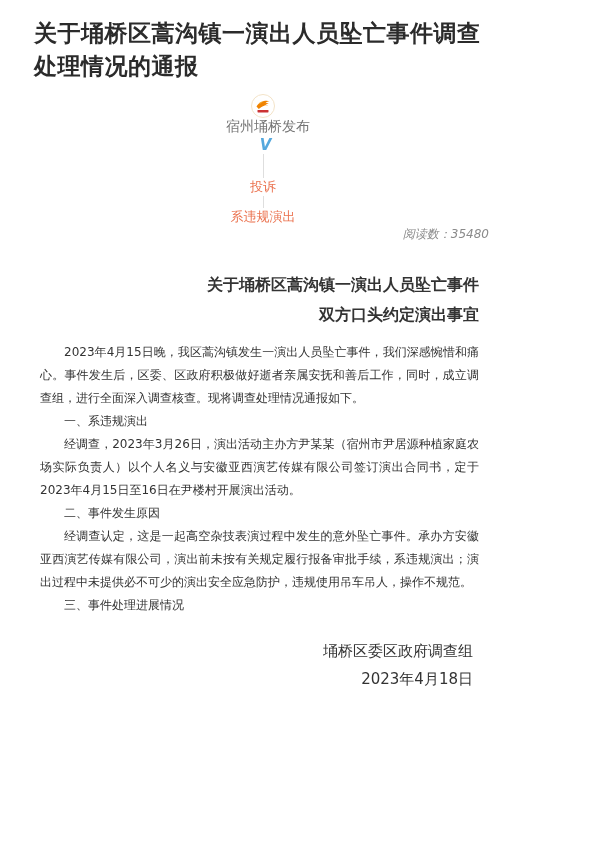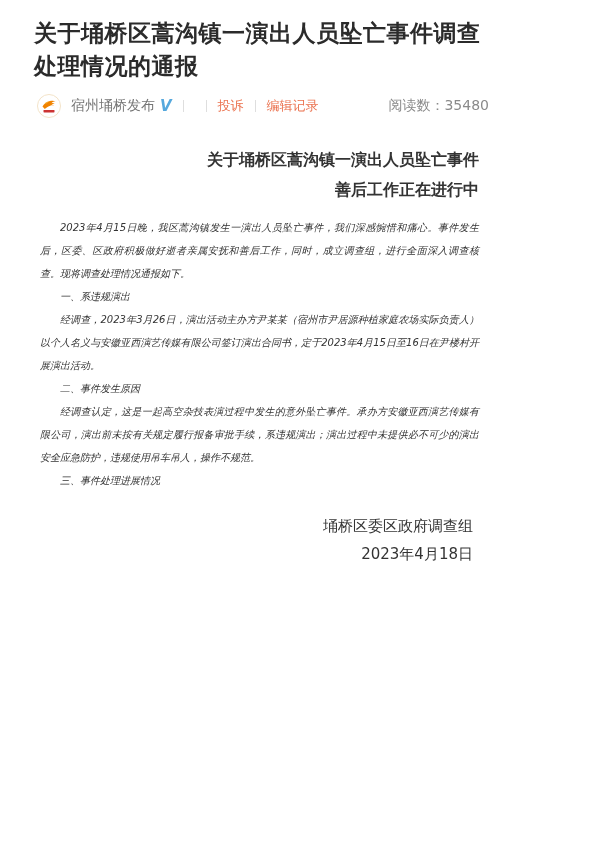--- a/index.html
+++ b/index.html
@@ -21,20 +21,21 @@
     color: #2b2b2b;
     letter-spacing: 0.5px;
   }
   .byline {
     display: flex;
     align-items: center;
     margin: 11px 30px 0 37px;
     font-size: 13px;
     color: #939393;
     white-space: nowrap;
+    flex-direction: column;
   }
   .avatar {
     width: 24px; height: 24px;
     border-radius: 50%;
     display: block;
     cursor: pointer;
     flex: 0 0 auto;
   }
   .author {
     margin-left: 10px;
@@ -53,42 +54,42 @@
     width: 1px; height: 12px;
     background: #dedede;
     margin: 0 11px;
     flex: 0 0 auto;
   }
   .timestamp { color: #939393; }
   .link-orange { color: #eb7350; cursor: pointer; }
   .read-count {
     margin-left: auto;
     color: #8a8a8a;
-    font-size: 14px;
+    font-size: 12px;
+    font-style: italic;
   }
   .article {
     margin: 27px 40px 0 40px;
     color: #333333;
   }
   .article-title {
     text-align: right;
     font-weight: bold;
     font-size: 16px;
     line-height: 30px;
     color: #333333;
   }
   .paragraphs { margin-top: 11px; }
   .para {
-    font-size: 10px;
+    font-size: 12px;
     line-height: 23px;
     text-align: justify;
     text-indent: 2em;
     margin: 0;
     color: #333333;
-    font-style: italic;
   }
   .signature-block {
     margin-top: 20px;
     text-align: right;
     font-size: 15px;
     line-height: 28px;
     color: #333333;
     padding-right: 6px;
   }
 </style>
@@ -107,28 +108,28 @@
         <path d="M9 9.8c1.2-1.5 3-2.4 3-2.4s-2.4.2-3.8 1.6z" fill="#f6b73c"></path>
         <rect x="6.5" y="16" width="11" height="2.4" rx="0.6" fill="#cc3333"></rect>
       </svg>
     </span>
     <span class="author">宿州埇桥发布</span>
     <span class="vbadge">V</span>
     <span class="sep"></span>
     <span class="sep"></span>
     <span class="link-orange">投诉</span>
     <span class="sep"></span>
-    <span class="link-orange">编辑记录</span>
+    <span class="link-orange">系违规演出</span>
     <span class="read-count">阅读数：35480</span>
   </div>
 
   <div class="article">
     <div class="article-title">
       <div>关于埇桥区蒿沟镇一演出人员坠亡事件</div>
-      <div>善后工作正在进行中</div>
+      <div>双方口头约定演出事宜</div>
     </div>
 
     <div class="paragraphs">
       <p class="para">2023年4月15日晚，我区蒿沟镇发生一演出人员坠亡事件，我们深感惋惜和痛心。事件发生后，区委、区政府积极做好逝者亲属安抚和善后工作，同时，成立调查组，进行全面深入调查核查。现将调查处理情况通报如下。</p>
       <p class="para">一、系违规演出</p>
       <p class="para">经调查，2023年3月26日，演出活动主办方尹某某（宿州市尹居源种植家庭农场实际负责人）以个人名义与安徽亚西演艺传媒有限公司签订演出合同书，定于2023年4月15日至16日在尹楼村开展演出活动。</p>
       <p class="para">二、事件发生原因</p>
       <p class="para">经调查认定，这是一起高空杂技表演过程中发生的意外坠亡事件。承办方安徽亚西演艺传媒有限公司，演出前未按有关规定履行报备审批手续，系违规演出；演出过程中未提供必不可少的演出安全应急防护，违规使用吊车吊人，操作不规范。</p>
       <p class="para">三、事件处理进展情况</p>
     </div>

